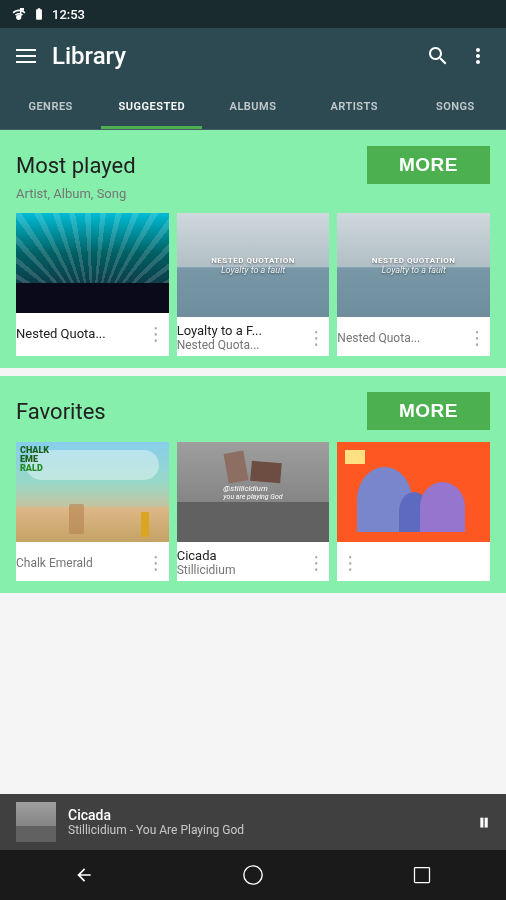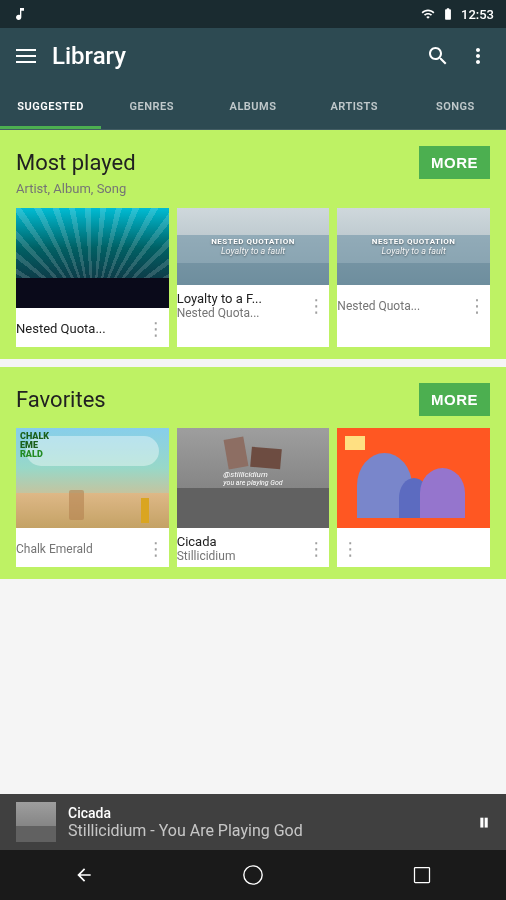--- a/index.html
+++ b/index.html
@@ -11,21 +11,20 @@
       overflow: hidden;
       position: relative;
     }
 
     
     .status-bar {
       background: #1a2b30;
       height: 28px;
       display: flex;
       align-items: center;
-      justify-content: flex-end;
       padding: 0 12px;
       gap: 6px;
     }
     .status-bar-left {
       position: absolute;
       left: 12px;
       top: 0;
       height: 28px;
       display: flex;
       align-items: center;
@@ -100,21 +99,21 @@
 
     
     .content {
       height: calc(900px - 28px - 56px - 46px - 56px - 50px);
       overflow-y: auto;
       background: #f5f5f5;
     }
 
     
     .section {
-      background: #bef264;
+      background: #86efac;
       margin-bottom: 8px;
       padding: 16px 16px 12px;
     }
     .section-header {
       display: flex;
       align-items: center;
       justify-content: space-between;
       margin-bottom: 2px;
     }
     .section-title {
@@ -124,22 +123,22 @@
     }
     .section-subtitle {
       font-size: 13px;
       color: #757575;
       margin-bottom: 12px;
     }
     .more-btn {
       background: #4CAF50;
       color: white;
       border: none;
-      padding: 8px 12px;
-      font-size: 15px;
+      padding: 8px 32px;
+      font-size: 19px;
       font-weight: 600;
       cursor: pointer;
       letter-spacing: 0.5px;
     }
 
     
     .cards-grid {
       display: flex;
       gap: 8px;
     }
@@ -202,21 +201,21 @@
     }
     .artwork-concert .silhouette {
       height: 30px;
       background: #0a0a1a;
       position: relative;
       z-index: 1;
     }
 
     .artwork-loyalty {
       width: 100%;
-      height: 77px;
+      height: 104px;
       background: linear-gradient(180deg, #b0bec5 0%, #90a4ae 50%, #78909c 100%);
       position: relative;
       display: flex;
       align-items: center;
       justify-content: center;
       flex-direction: column;
     }
     .artwork-loyalty .water {
       position: absolute;
       bottom: 0;
@@ -367,21 +366,21 @@
     .now-playing-info {
       flex: 1;
     }
     .now-playing-title {
       color: white;
       font-size: 14px;
       font-weight: 500;
     }
     .now-playing-subtitle {
       color: rgba(255,255,255,0.7);
-      font-size: 16px;
+      font-size: 12px;
     }
     .now-playing-play {
       color: white;
       font-size: 24px;
       cursor: pointer;
     }
 
     
     .nav-bar {
       position: absolute;
@@ -453,25 +452,25 @@
     </svg>
   </div>
   <div class="app-bar-icon">
     <svg width="24" height="24" viewBox="0 0 24 24" fill="white">
       <path d="M12 8c1.1 0 2-.9 2-2s-.9-2-2-2-2 .9-2 2 .9 2 2 2zm0 2c-1.1 0-2 .9-2 2s.9 2 2 2 2-.9 2-2-.9-2-2-2zm0 6c-1.1 0-2 .9-2 2s.9 2 2 2 2-.9 2-2-.9-2-2-2z"></path>
     </svg>
   </div>
 </div>
 
 <div class="tabs-bar">
+  <div class="tab-item">
+    <span>GENRES</span>
+  </div>
   <div class="tab-item active">
     <span>SUGGESTED</span>
-  </div>
-  <div class="tab-item">
-    <span>GENRES</span>
   </div>
   <div class="tab-item">
     <span>ALBUMS</span>
   </div>
   <div class="tab-item">
     <span>ARTISTS</span>
   </div>
   <div class="tab-item">
     <span>SONGS</span>
   </div>

